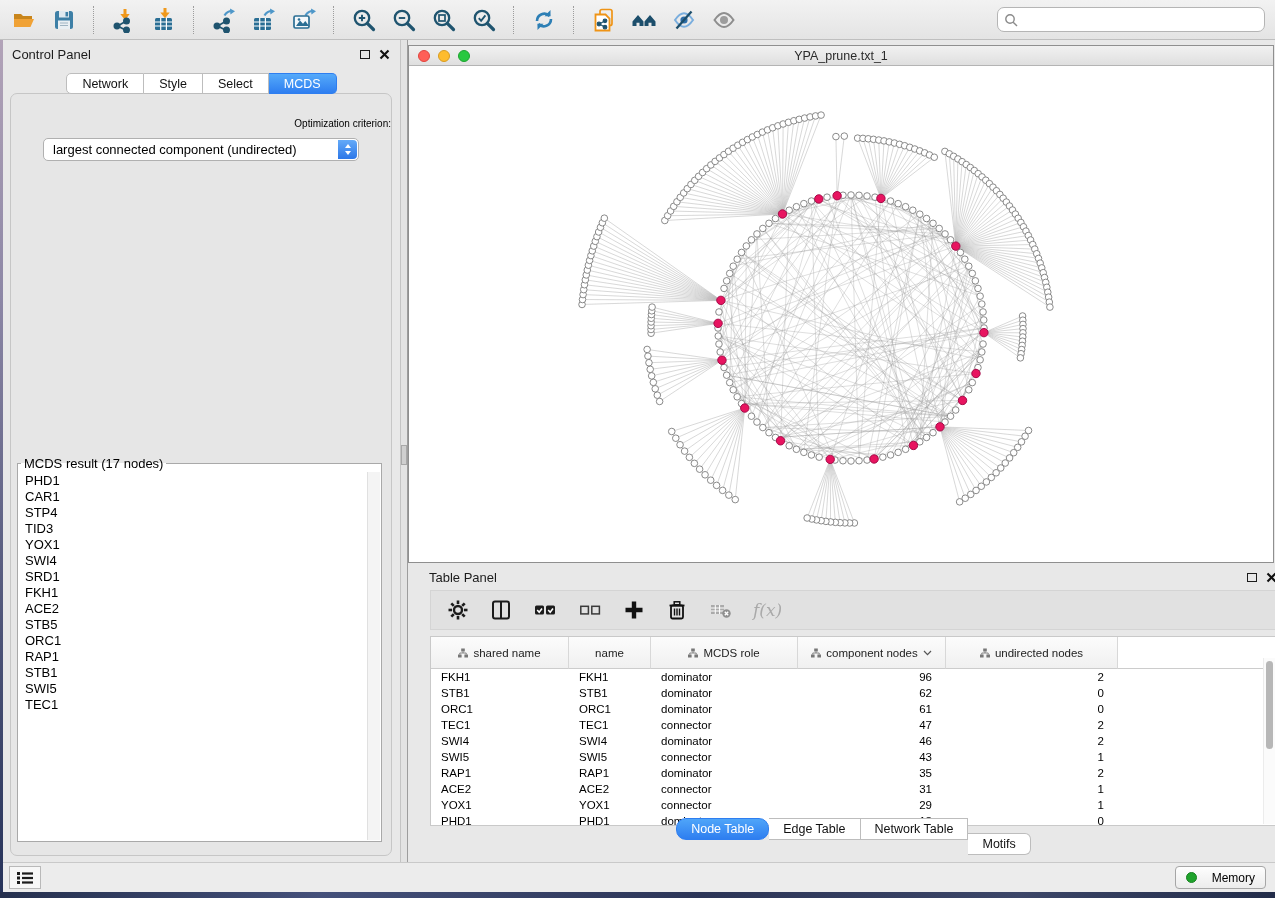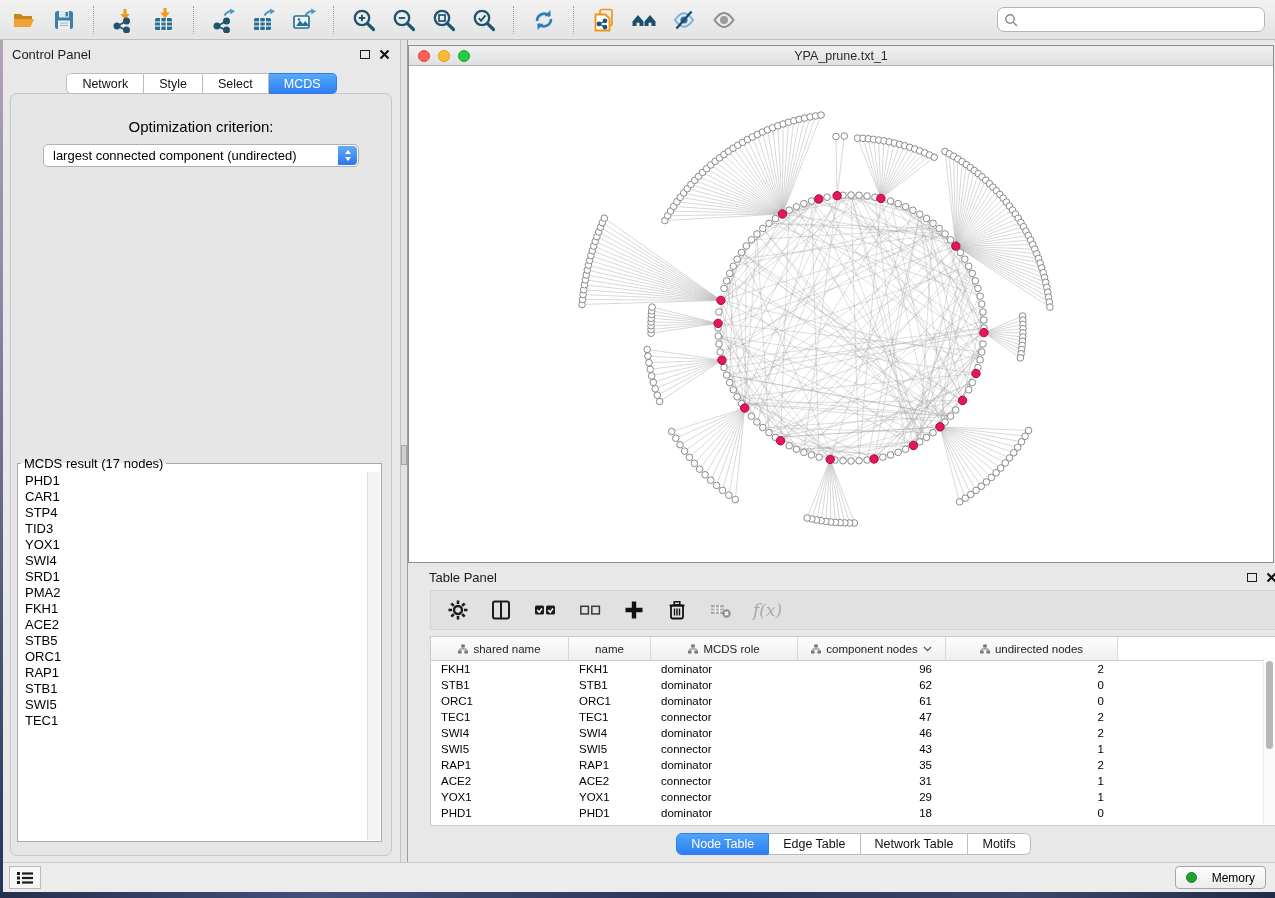--- a/index.html
+++ b/index.html
@@ -32,21 +32,21 @@
 
   .seg-tabs { position:absolute; top:33px; left:0; right:0; display:flex; justify-content:center; z-index:3; }
   .seg-tab { height:21px; padding:0 15px; background:#fff; border:1px solid #bdbdbd; border-left:none;
     font-size:12.5px; display:flex; align-items:center; color:#111; cursor:default; }
   .seg-tab:first-child { border-left:1px solid #bdbdbd; border-radius:5px 0 0 5px; }
   .seg-tab:last-child { border-radius:0 5px 5px 0; }
   .seg-tab.active { background:linear-gradient(#55aafa,#2e7ef0); border-color:#2e7ef0; color:#fff; }
 
   .tab-content { position:absolute; left:7px; right:8px; top:53px; bottom:6px;
     background:#e6e6e6; border:1px solid #c6c6c6; border-radius:7px; z-index:1; }
-  .opt-label { margin-top:24px; text-align:center; font-size:15px; color:#000; }
+  .opt-label { margin-top:24px; text-align:right; font-size:10px; color:#000; }
   .dropdown { position:relative; margin:9px auto 0; width:316px; height:23px; background:#fff;
     border:1px solid #b0b0b0; border-radius:5px; font-size:13px; line-height:21px; padding-left:9px; color:#000; }
   .dd-step { position:absolute; right:1px; top:1px; bottom:1px; width:19px; border-radius:0 4px 4px 0;
     background:linear-gradient(#64aaf8,#2c77e8); display:flex; flex-direction:column; align-items:center; justify-content:center; gap:2.5px; }
   .arr-up { width:0; height:0; border-left:3.5px solid transparent; border-right:3.5px solid transparent; border-bottom:4.5px solid #fff; }
   .arr-dn { width:0; height:0; border-left:3.5px solid transparent; border-right:3.5px solid transparent; border-top:4.5px solid #fff; }
   .btn-row { display:flex; justify-content:center; gap:14px; margin-top:15px; }
   .mac-btn { height:23px; padding:0 15px; background:linear-gradient(#ffffff,#f2f2f2);
     border:1px solid #adadad; border-radius:5px; font-size:13px; color:#000; }
   .mac-btn.focused { box-shadow:0 0 0 3px rgba(110,170,245,.6); border-color:#7aa8e0; }
@@ -78,34 +78,34 @@
 
   
   .table-panel { position:absolute; left:420px; top:563px; width:867px; height:299px; background:#e8e8e8; }
   .tp-toolbar { position:absolute; left:10px; right:10px; top:27px; height:40px; background:#e1e1e1;
     border:1px solid #d4d4d4; display:flex; align-items:center; gap:21px; padding:0 16px; }
   .tpi svg { display:block; }
   .fx { font-family:"DejaVu Serif", serif; font-style:italic; font-size:17px; color:#a9a9a9; }
   .tp-table { position:absolute; left:10px; right:10px; top:73px; bottom:36px; background:#fff;
     border:1px solid #c9c9c9; overflow:hidden; }
   .tgrid { display:grid; grid-template-columns:138px 82px 147px 148px 172px 1fr; }
-  .th { height:24px; background:linear-gradient(#fcfcfc,#f0f0f0); border-right:1px solid #d8d8d8;
+  .th { height:32px; background:linear-gradient(#fcfcfc,#f0f0f0); border-right:1px solid #d8d8d8;
     border-bottom:1px solid #cccccc; font-size:11.5px; color:#222; display:flex; align-items:center;
     justify-content:center; gap:5px; }
   .th.filler { background:#fff; border-right:none; }
   .td { height:16px; font-size:11.5px; color:#000; display:flex; align-items:center; padding:0 10px; background:#fff; }
   .td.num { justify-content:flex-end; padding-right:14px; }
   .tp-scroll { position:absolute; top:21px; right:1px; width:12px; bottom:1px; background:#fbfbfb; border-left:1px solid #ececec; }
   .tp-thumb { position:absolute; top:3px; left:2px; width:7px; height:88px; background:#b7b7b7; border-radius:4px; }
   .tp-tabs { position:absolute; bottom:7px; left:0; right:0; display:flex; justify-content:center; }
   .tp-tab { height:22px; padding:0 14px; background:#fff; border:1px solid #bdbdbd; border-left:none;
     font-size:12.5px; color:#111; display:flex; align-items:center; }
   .tp-tab:first-child { border-left:1px solid #bdbdbd; border-radius:6px 0 0 6px; }
-  .tp-tab:last-child { border-radius:0 6px 6px 0; }
-  .tp-tab.active { background:linear-gradient(#4fa5f9,#2e7ef0); border-color:#2e7ef0; color:#fff; }
+  .tp-tab:last-child { border-radius:0 6px 6px 0;margin-top:15px; }
+  .tp-tab.active { background:linear-gradient(#4fa5f9,#2e7ef0); border-color:#2e7ef0; color:#fff;border-radius:10px; }
 
   
   .status-bar { position:absolute; left:0; right:0; bottom:6px; height:30px; background:#ececec;
     border-top:1px solid #c9c9c9; display:flex; align-items:center; padding:0 9px; }
   .menu-btn { width:32px; height:23px; background:#f7f7f7; border:1px solid #b9b9b9;
     display:flex; align-items:center; justify-content:center; }
   .memory-btn { margin-left:auto; height:23px; padding:0 10px; border:1px solid #a6a6a6; border-radius:4px;
     background:linear-gradient(#fefefe,#ececec); display:flex; align-items:center; gap:15px; font-size:12px; color:#000; }
   .mem-dot { width:11px; height:11px; border-radius:50%; background:#1fa32c; border:1px solid #168220; }
 </style>
@@ -292,21 +292,20 @@
       <fieldset class="mcds-group" style="position:absolute;">
         <legend>MCDS result (17 nodes)</legend>
         <div class="mcds-list" id="mcds-list">
             <div class="mcds-item">PHD1</div>
             <div class="mcds-item">CAR1</div>
             <div class="mcds-item">STP4</div>
             <div class="mcds-item">TID3</div>
             <div class="mcds-item">YOX1</div>
             <div class="mcds-item">SWI4</div>
             <div class="mcds-item">SRD1</div>
-            <div class="mcds-item">PMA2</div>
             <div class="mcds-item">FKH1</div>
             <div class="mcds-item">ACE2</div>
             <div class="mcds-item">STB5</div>
             <div class="mcds-item">ORC1</div>
             <div class="mcds-item">RAP1</div>
             <div class="mcds-item">STB1</div>
             <div class="mcds-item">SWI5</div>
             <div class="mcds-item">TEC1</div>
           </div>
         <div class="vtrack"></div>

